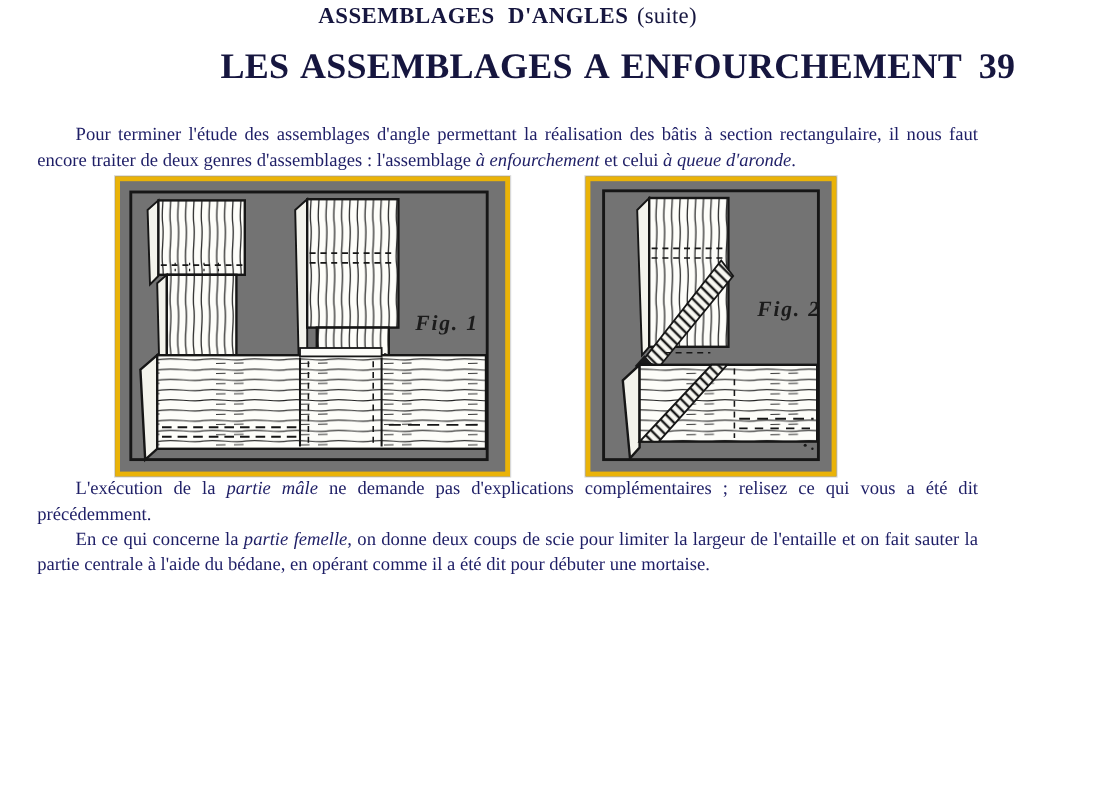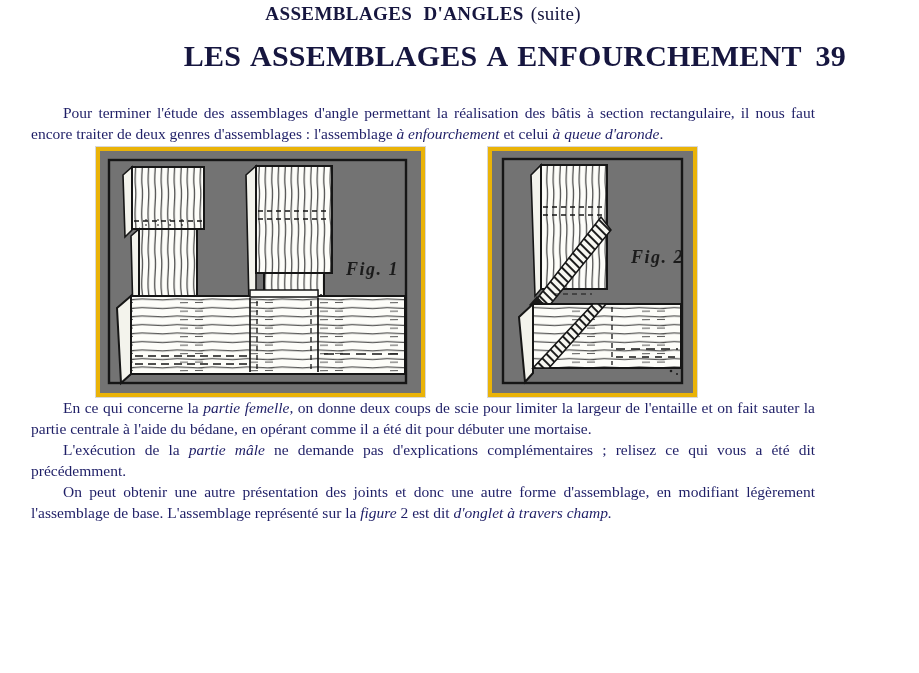--- a/index.html
+++ b/index.html
@@ -170,19 +170,18 @@
           <line x1="124" y1="206" x2="186" y2="206" stroke="#161616" stroke-width="1.4" stroke-dasharray="7 6"></line>
           <circle cx="179" cy="220" r="1.3" fill="#1a1a1a"></circle>
           <circle cx="185" cy="223" r="1" fill="#1a1a1a"></circle>
         </svg>
         <span class="fig-label">Fig. 2</span>
       </div>
 
     </div>
 
     <div id="body-paras">
+        <p class="para p-after-figures"><span>L'exécution de la </span><i>partie mâle</i><span> ne demande pas d'explications complémentaires ; relisez ce qui vous a été dit précédemment.</span></p>
         <p class="para p-mid"><span>En ce qui concerne la </span><i>partie femelle,</i><span> on donne deux coups de scie pour limiter la largeur de l'entaille et on fait sauter la partie centrale à l'aide du bédane, en opérant comme il a été dit pour débuter une mortaise.</span></p>
-        <p class="para p-after-figures"><span>L'exécution de la </span><i>partie mâle</i><span> ne demande pas d'explications complémentaires ; relisez ce qui vous a été dit précédemment.</span></p>
-        <p class="para p-last"><span>On peut obtenir une autre présentation des joints et donc une autre forme d'assemblage, en modifiant légèrement l'assemblage de base. L'assemblage représenté sur la </span><i>figure</i><span> 2 est dit </span><i>d'onglet à travers champ.</i></p>
       </div>
 
   </div>
 </div>
 
 </body></html>

